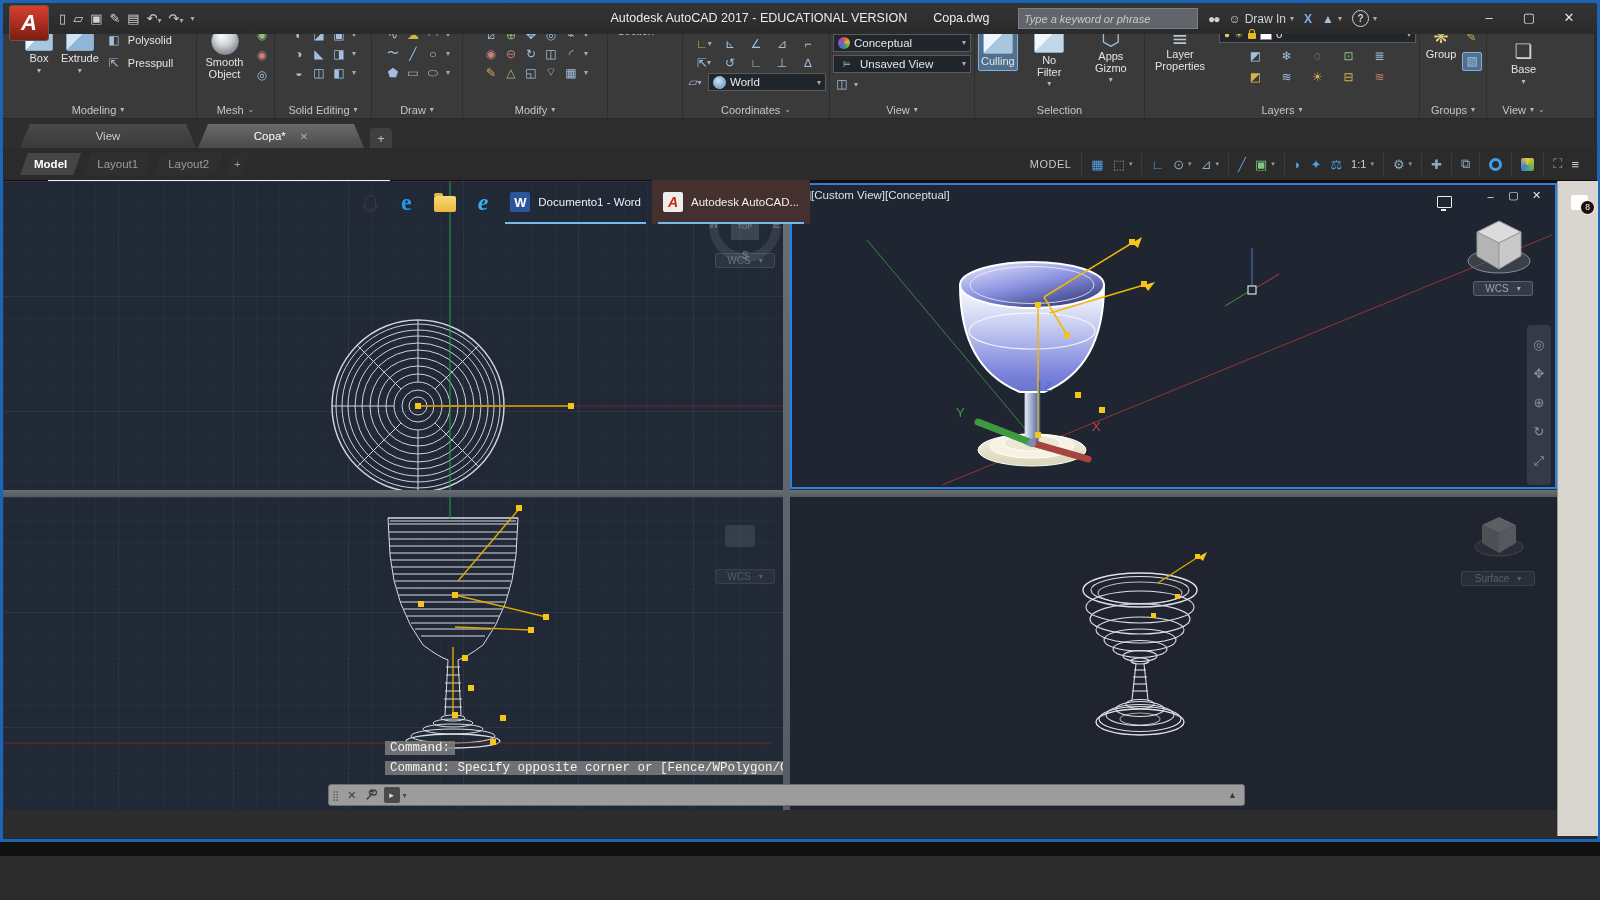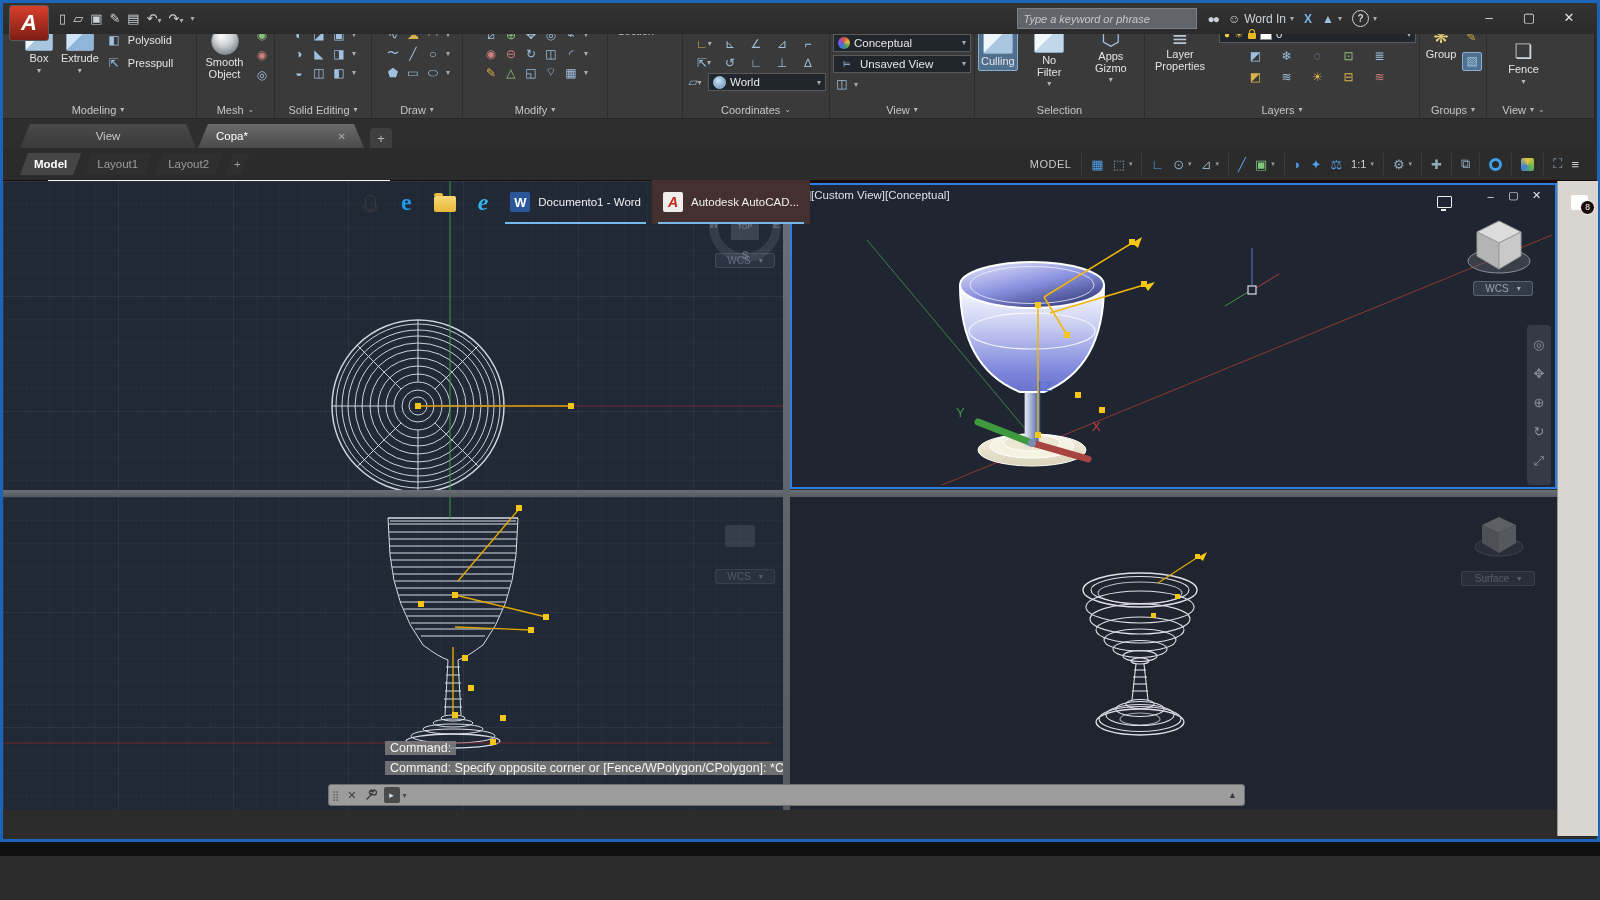--- a/index.html
+++ b/index.html
@@ -61,21 +61,21 @@
           background-size:115px 115px,115px 115px,23px 23px,23px 23px;}
   .gridiso{background-image:repeating-linear-gradient(62deg,rgba(135,150,185,.06) 0 1px,transparent 1px 44px),
             repeating-linear-gradient(-62deg,rgba(135,150,185,.06) 0 1px,transparent 1px 44px);}
   .divider{background:linear-gradient(#6a6f75,#565b61);}
   .pill{background:rgba(100,110,125,.30);border:1px solid rgba(150,160,175,.40);border-radius:3px;color:#98a3b3;font-size:10px;
         padding:1px 7px;display:flex;gap:8px;align-items:center;justify-content:center;}
   .vplabel{font-size:11.5px;color:#dbe0e8;}
   .vcletter{position:absolute;font-size:10px;color:rgba(185,195,210,.65);font-weight:bold;}
   .navbar{width:24px;border-radius:4px;background:rgba(160,168,180,.16);display:flex;flex-direction:column;align-items:center;gap:14px;padding:12px 0;color:rgba(205,212,225,.55);font-size:13px;}
   .vpwbtn{color:#e6e9ee;font-size:11px;width:17px;text-align:center;}
-  .cmdhist{font-family:Liberation Sans, sans-serif;font-size:12.5px;color:#f2f2f2;background:rgba(128,128,128,.82);padding:0 5px;width:fit-content;white-space:pre;}
+  .cmdhist{font-family:Liberation Mono, monospace;font-size:12.5px;color:#f2f2f2;background:rgba(128,128,128,.82);padding:0 5px;width:fit-content;white-space:pre;}
   
   #cmdbar{left:328px;top:784px;width:917px;height:22px;background:#9c9c9c;border:1px solid #6f6f6f;border-radius:3px;display:flex;align-items:center;box-sizing:border-box;}
   .cmdgrip{color:#5e5e5e;font-size:10px;letter-spacing:1px;padding:0 3px;}
   .cmdico{color:#3c3c3c;font-size:11px;padding:0 4px;}
   .cmdprompt{width:16px;height:16px;background:#4a4a4a;color:#cfe2f4;font-size:9px;display:flex;align-items:center;justify-content:center;border-radius:2px;margin:0 3px;}
   #cmdinput{flex:1;background:transparent;border:none;outline:none;font-size:12px;font-style:italic;color:#4e4e4e;font-family:"Liberation Sans",sans-serif;}
   #cmdinput::placeholder{color:#5a5a5a;}
   .cmdup{margin-left:auto;color:#3a3a3a;font-size:9px;padding:0 7px;}
   
   #statusbar{left:3px;top:810px;width:1594px;height:32px;background:#2b2b2b;display:flex;align-items:center;}
@@ -133,24 +133,28 @@
     <div class="qat row" style="margin-left:56px">
       <span>▯</span>
       <span>▱</span>
       <span>▣</span>
       <span>✎</span>
       <span>▤</span>
       <span>↶<span class="dd">▾</span></span>
       <span>↷<span class="dd">▾</span></span>
       <span class="dd">▾</span>
     </div>
+    <div class="abs title-center" style="left:0;right:0;top:8px;justify-content:center">
+      <span>Autodesk AutoCAD 2017 - EDUCATIONAL VERSION</span>
+        <span>Copa.dwg</span>
+    </div>
     <div class="abs row" style="right:220px;top:5px">
       <input class="tsearch" placeholder="Type a keyword or phrase" style="">
       <span class="tbico" style="letter-spacing:-2px">●●</span>
-      <span class="tbico">☺ <span>Word In</span> <span class="dd">▾</span></span>
+      <span class="tbico">☺ <span>Draw In</span> <span class="dd">▾</span></span>
       <span class="tbico" style="color:#7ab3e8;font-weight:bold">X</span>
       <span class="tbico" style="color:#9fc0de">▲<span class="dd">▾</span></span>
       <span class="tbico">
           <span class="helpq">?</span>
           <span class="dd">▾</span>
         </span>
     </div>
     <div class="abs row" style="right:8px;top:7px">
       <span class="winbtn">–</span>
       <span class="winbtn">▢</span>
@@ -444,37 +448,37 @@
       <div class="plabel">
           <span>Groups</span>
           <span class="dd">▾</span>
         </div>
     </div>
 
     <div class="panel" style="width:73px;border-right:none">
       <div class="pbody" style="align-items:center">
         <div class="bigbtn">
             <span style="font-size:20px;color:#cdd5dc;line-height:22px">❏</span>
-            <span>Fence</span>
+            <span>Base</span>
             <span class="dd">▾</span>
           </div>
       </div>
       <div class="plabel">
           <span>View</span>
           <span class="dd">▾</span>
           <span class="dd">⌄</span>
         </div>
     </div>
   </div>
 
   <div id="filetabs">
     <div class="ftab" style="width:140px;justify-content:center">
         <span>View</span>
       </div>
-    <div class="ftab active" style="width:130px;justify-content:space-between">
+    <div class="ftab active" style="width:130px;justify-content:center">
       <span>Copa*</span>
         <span class="x">✕</span>
     </div>
     <div class="fplus">+</div>
   </div>
 
   <div class="abs vp gridxy" style="left:3px;top:181px;width:780px;height:309px">
     <svg class="abs" style="left:0;top:0" width="780" height="309">
       <g stroke="#dde2ea" stroke-width="1" fill="none" opacity="0.92">
         <circle cx="415" cy="225" r="86" stroke-width="1.5"></circle>

